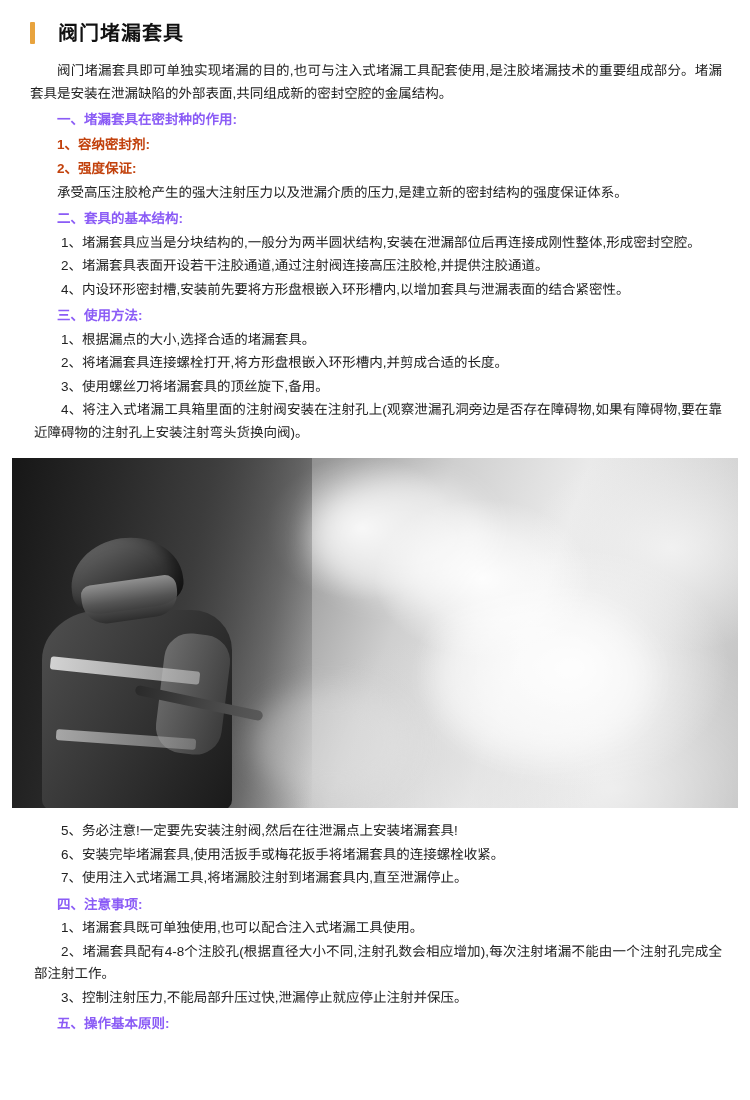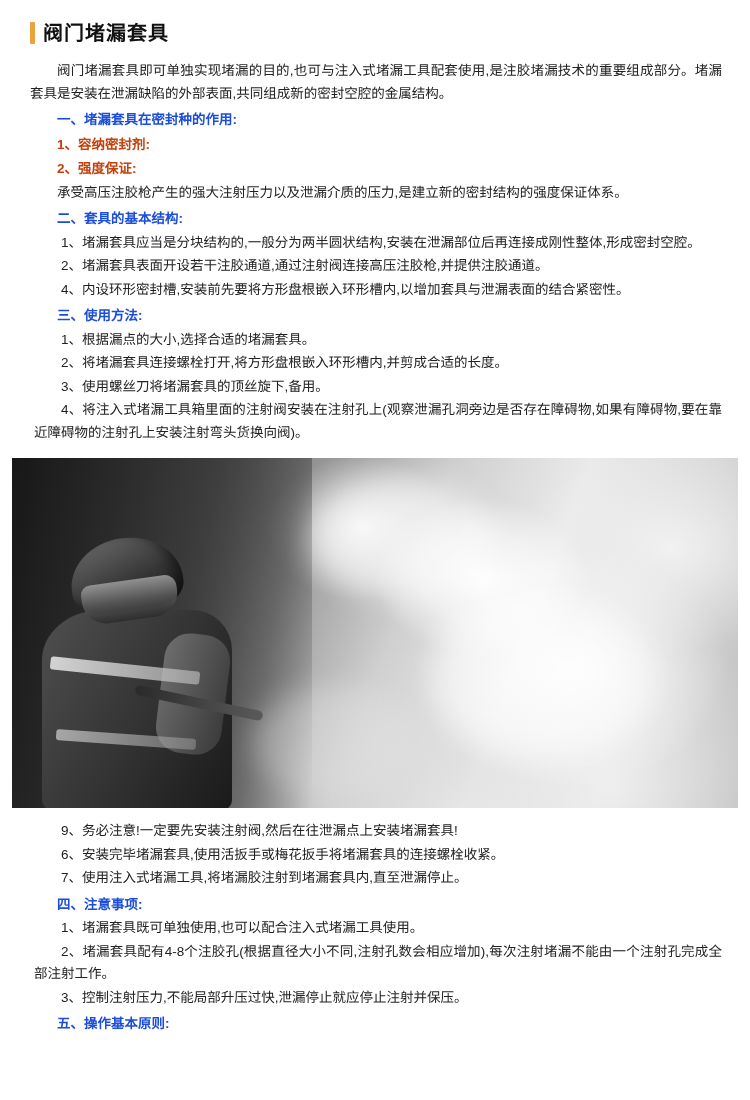--- a/index.html
+++ b/index.html
@@ -17,21 +17,21 @@
   .page {
     width: 750px;
     box-sizing: border-box;
     padding: 22px 12px 12px 12px;
     position: relative;
   }
   
   .title-row {
     display: flex;
     align-items: center;
-    gap: 8px;
+    gap: 23px;
     padding: 0 0 0 18px;
     margin-bottom: 16px;
   }
   .title-bar {
     width: 5px;
     height: 22px;
     background: #e8a33d;
     flex: 0 0 auto;
     border-radius: 1px;
   }
@@ -53,21 +53,21 @@
   p.para {
     margin: 0 0 1px 0;
   }
   p.indent {
     text-indent: 2em;
   }
   p.heading {
     margin: 4px 0 1px 0;
     font-weight: bold;
     text-indent: 2em;
-    color: #1d4ed8;
+    color: #8b5cf6;
   }
   p.subheading {
     margin: 2px 0 1px 0;
     font-weight: bold;
     text-indent: 2em;
     color: #c2410c;
   }
   p.item {
     margin: 0 0 1px 4px;
     text-indent: 2em;
@@ -224,21 +224,21 @@
       <div class="ff-tank"></div>
       <div class="ff-hose"></div>
       <div class="ff-stripe"></div>
       <div class="ff-stripe2"></div>
       <div class="ff-helmet"></div>
       <div class="ff-visor"></div>
     </div>
   </div>
 
   <div class="post-body">
-    <p class="item">9、务必注意!一定要先安装注射阀,然后在往泄漏点上安装堵漏套具!</p>
+    <p class="item">5、务必注意!一定要先安装注射阀,然后在往泄漏点上安装堵漏套具!</p>
     <p class="item">6、安装完毕堵漏套具,使用活扳手或梅花扳手将堵漏套具的连接螺栓收紧。</p>
     <p class="item">7、使用注入式堵漏工具,将堵漏胶注射到堵漏套具内,直至泄漏停止。</p>
 
     <p class="heading">四、注意事项:</p>
     <p class="item">1、堵漏套具既可单独使用,也可以配合注入式堵漏工具使用。</p>
     <p class="item">2、堵漏套具配有4-8个注胶孔(根据直径大小不同,注射孔数会相应增加),每次注射堵漏不能由一个注射孔完成全部注射工作。</p>
     <p class="item">3、控制注射压力,不能局部升压过快,泄漏停止就应停止注射并保压。</p>
 
     <p class="heading">五、操作基本原则:</p>
 

